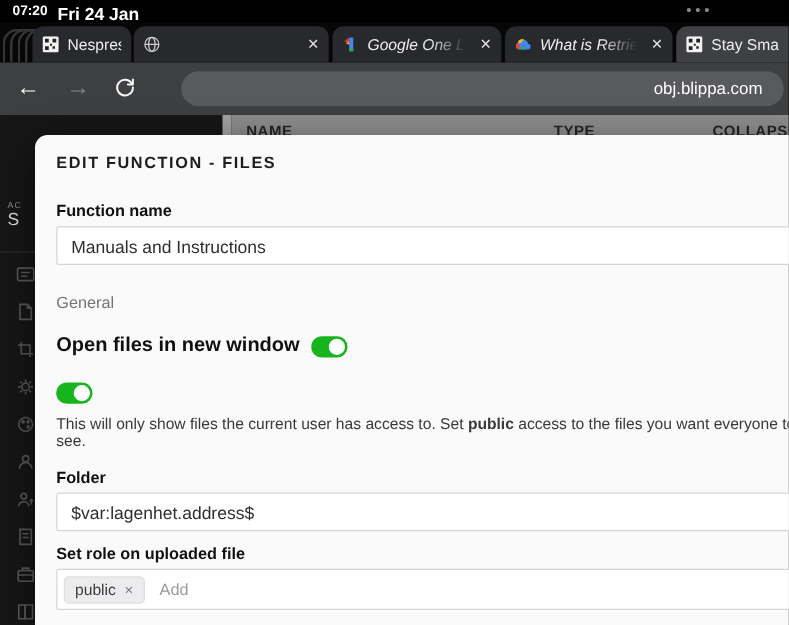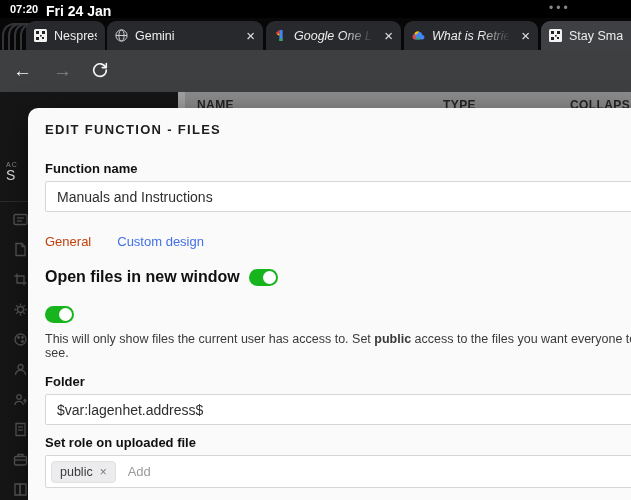--- a/index.html
+++ b/index.html
@@ -116,21 +116,20 @@
         </svg>
       <span class="tab-label">Nespresso</span>
     </div>
 
     <div class="tab abs" style="left:107px; width:156px;">
       <svg class="favicon" viewBox="0 0 13 13">
           <circle cx="6.5" cy="6.5" r="5.6" fill="#2c2d30" stroke="#cfcfcf" stroke-width="1"></circle>
           <ellipse cx="6.5" cy="6.5" rx="2.6" ry="5.6" fill="none" stroke="#cfcfcf" stroke-width="1"></ellipse>
           <line x1="1" y1="6.5" x2="12" y2="6.5" stroke="#cfcfcf" stroke-width="1"></line>
         </svg>
-      <span class="tab-label">Gemini</span>
       <span class="close">×</span>
     </div>
 
     <div class="tab abs" style="left:266px; width:135px;">
       <svg class="favicon" viewBox="0 0 13 13">
           <rect x="5.4" y="1" width="3.2" height="11" rx="0.6" fill="#4285f4"></rect>
           <path d="M5.4 1 L1.4 4.2 L5.4 5.6 Z" fill="#ea4335"></path>
           <path d="M5.4 4.4 L2.6 5.6 L5.4 6.8 Z" fill="#fbbc05"></path>
           <path d="M5.4 12 L8.6 12 L8.6 9.6 L5.4 9.6 Z" fill="#34a853"></path>
         </svg>
@@ -164,20 +163,23 @@
 
   <div id="nav-bar" class="abs">
     <span id="nav-back" class="nav-icon abs" style="left:13px">←</span>
     <span id="nav-forward" class="nav-icon abs" style="left:53px">→</span>
     <span class="abs" style="left:91px; top:11px;">
       <svg width="18" height="18" viewBox="0 0 18 18">
           <path d="M14.6 6.2 A6.3 6.3 0 1 0 15.3 9" fill="none" stroke="#f5f5f5" stroke-width="1.6" stroke-linecap="round"></path>
           <path d="M15.3 2.6 v4 h-4" fill="none" stroke="#f5f5f5" stroke-width="1.6" stroke-linecap="round" stroke-linejoin="round"></path>
         </svg>
     </span>
+    <div id="url-pill" class="abs">
+      <span>obj.blippa.com</span>
+    </div>
   </div>
 
   <div id="page" class="abs">
     <div id="sidebar" class="abs">
       <span id="sidebar-ac" class="abs">AC</span>
       <span id="sidebar-s" class="abs">S</span>
       <div id="sidebar-divider" class="abs"></div>
 
       <span class="side-icon abs" style="top:120px"><svg viewBox="0 0 15 15">
             <rect x="1" y="2.5" width="13" height="10" rx="1.5"></rect>
@@ -236,22 +238,21 @@
 
   <div id="modal" class="abs">
     <div id="modal-title">EDIT FUNCTION - FILES</div>
 
     <div id="fn-label" class="field-label">Function name</div>
     <div id="fn-input" class="text-input">
       <span>Manuals and Instructions</span>
     </div>
 
     <div id="modal-tabs">
-      <span class="modal-tab-link" style="color:#c2410c">General</span>
-      <span class="modal-tab-link" style="color:#4170e8">Custom design</span>
+      <span class="modal-tab-link" style="color:#737373">General</span>
     </div>
 
     <div id="toggle-row-1" class="toggle-row">
       <span class="field-label">Open files in new window</span>
       <span class="toggle" style="background:#18b41e">
           <span class="knob"></span>
         </span>
     </div>
 
     <div id="toggle-row-2" class="toggle-row">

